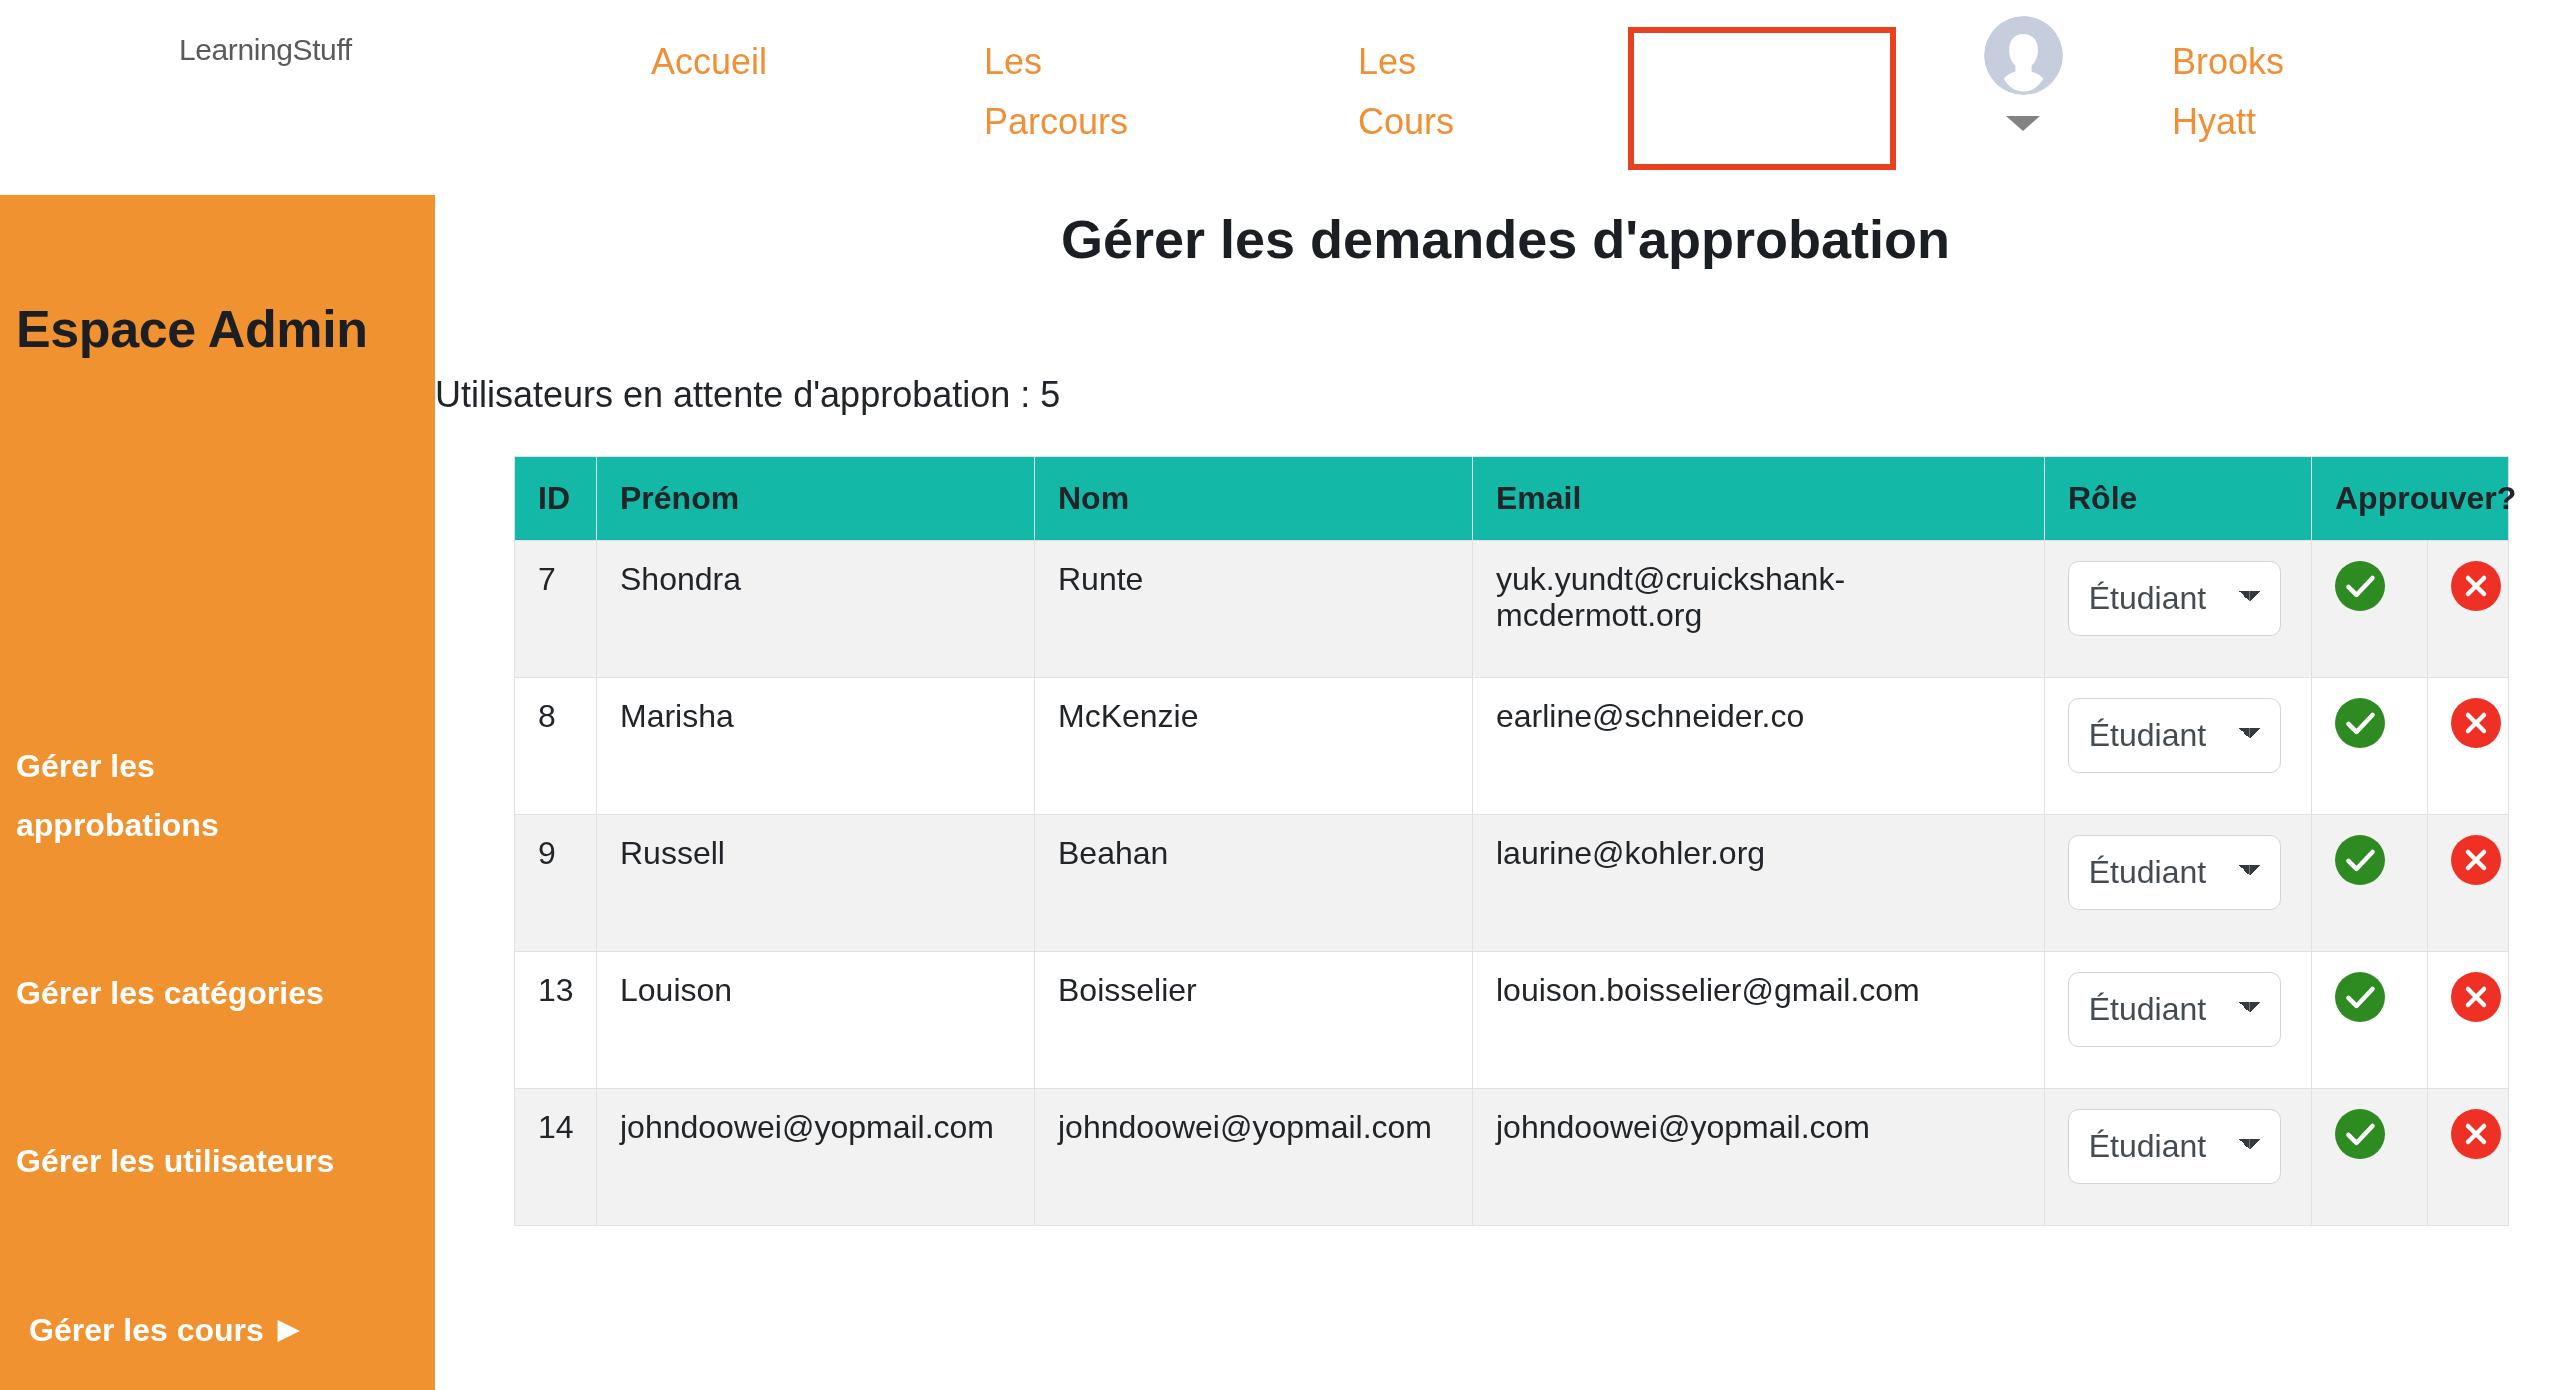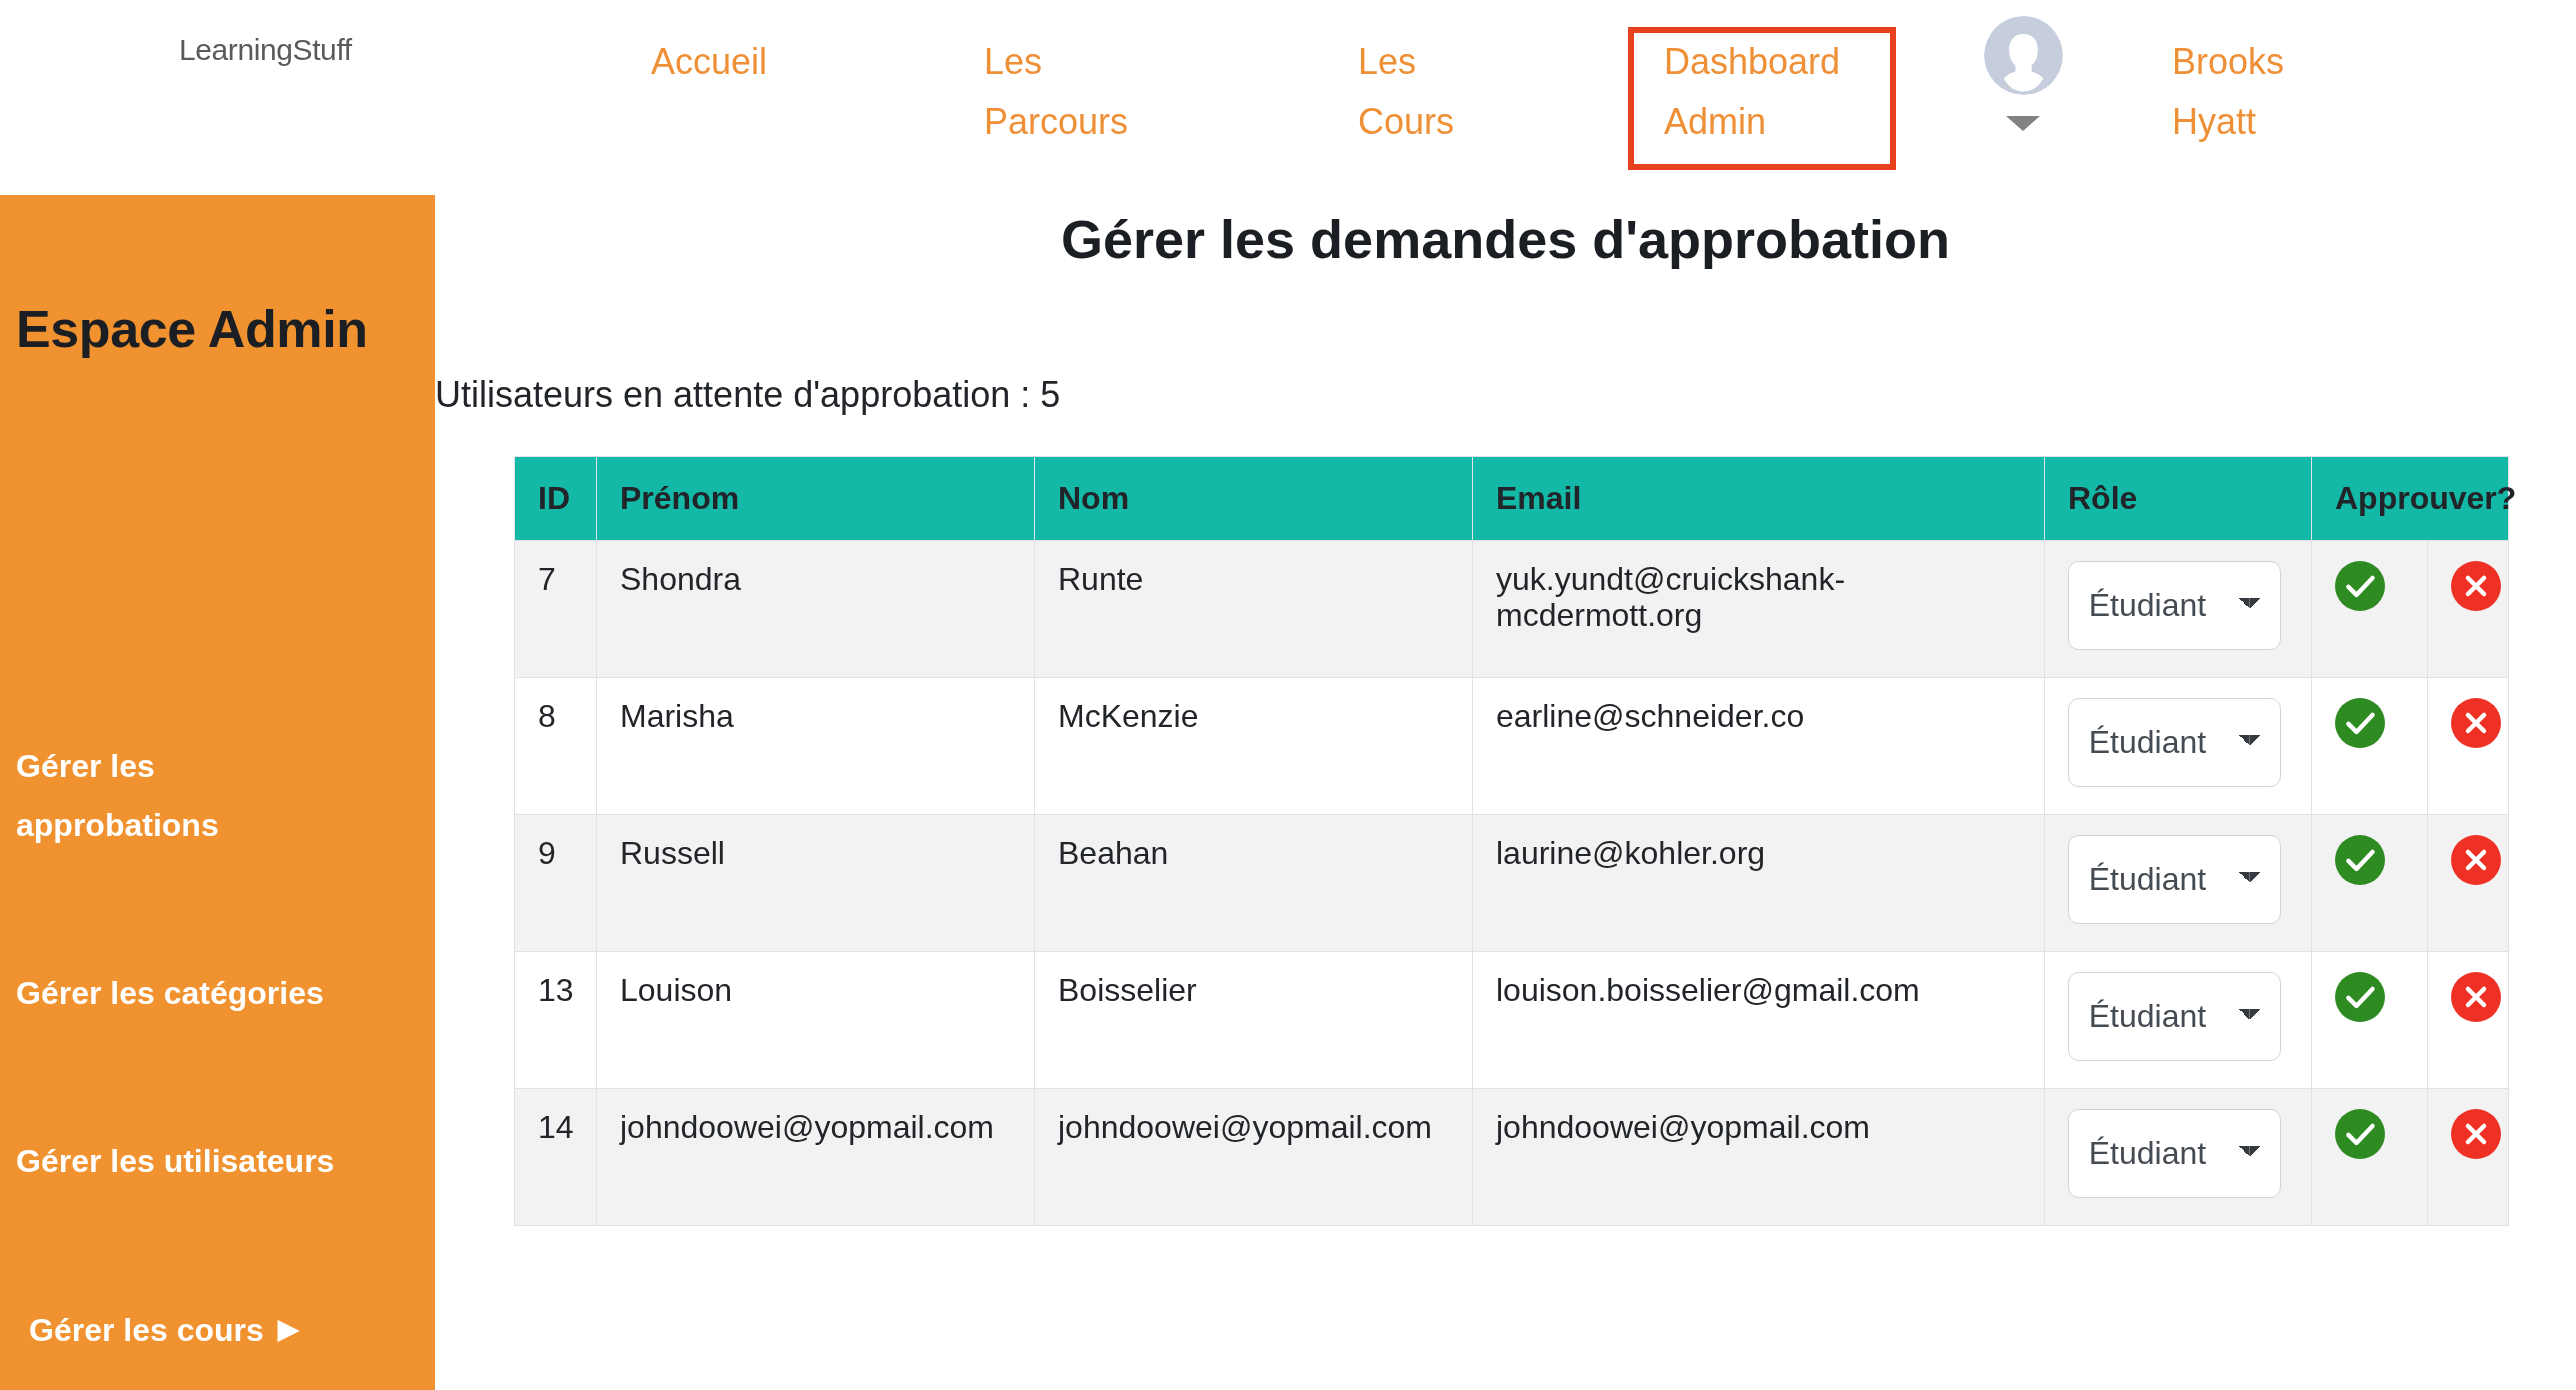--- a/index.html
+++ b/index.html
@@ -179,21 +179,21 @@
   .col-email { width: 572px; }
   .col-role  { width: 267px; }
   .col-yes   { width: 116px; }
   .col-no    { width: 81px; }
 
   td.cell-email { word-break: break-word; line-height: 36px; }
 
   
   .role-select {
     width: 213px;
-    height: 89px;
+    height: 75px;
     font-size: 32px;
     font-family: "Liberation Sans", sans-serif;
     color: #454b52;
     background: #ffffff;
     border: 1.8px solid #ced4da;
     border-radius: 10.7px;
     padding: 0 12.5px 0 19.7px;
     appearance: none;
     -webkit-appearance: none;
     cursor: pointer;
@@ -227,22 +227,20 @@
 
 <div class="navbar">
 
   <div class="brand">LearningStuff</div>
 
   <div class="nav-link nav-accueil">Accueil</div>
   <div class="nav-link nav-parcours">Les
 Parcours</div>
   <div class="nav-link nav-cours">Les
 Cours</div>
-  <div class="nav-link nav-dashboard">Dashboard
-Admin</div>
 
   <div class="highlight-box"></div>
 
   <div class="avatar">
     <svg width="79" height="79" viewBox="0 0 88 88" aria-hidden="true">
       <circle cx="44" cy="44" r="44" fill="#c6cede"></circle>
       <path d="M44 20 C33 20 28 28 28 38 C28 46 31 52 35 55 L35 62 C35 62 26 64 22 70 C28 80 35 84 44 84 C53 84 60 80 66 70 C62 64 53 62 53 62 L53 55 C57 52 60 46 60 38 C60 28 55 20 44 20 Z" fill="#ffffff"></path>
       <ellipse cx="44" cy="40" rx="13" ry="18" fill="#ffffff"></ellipse>
     </svg>
   </div>

